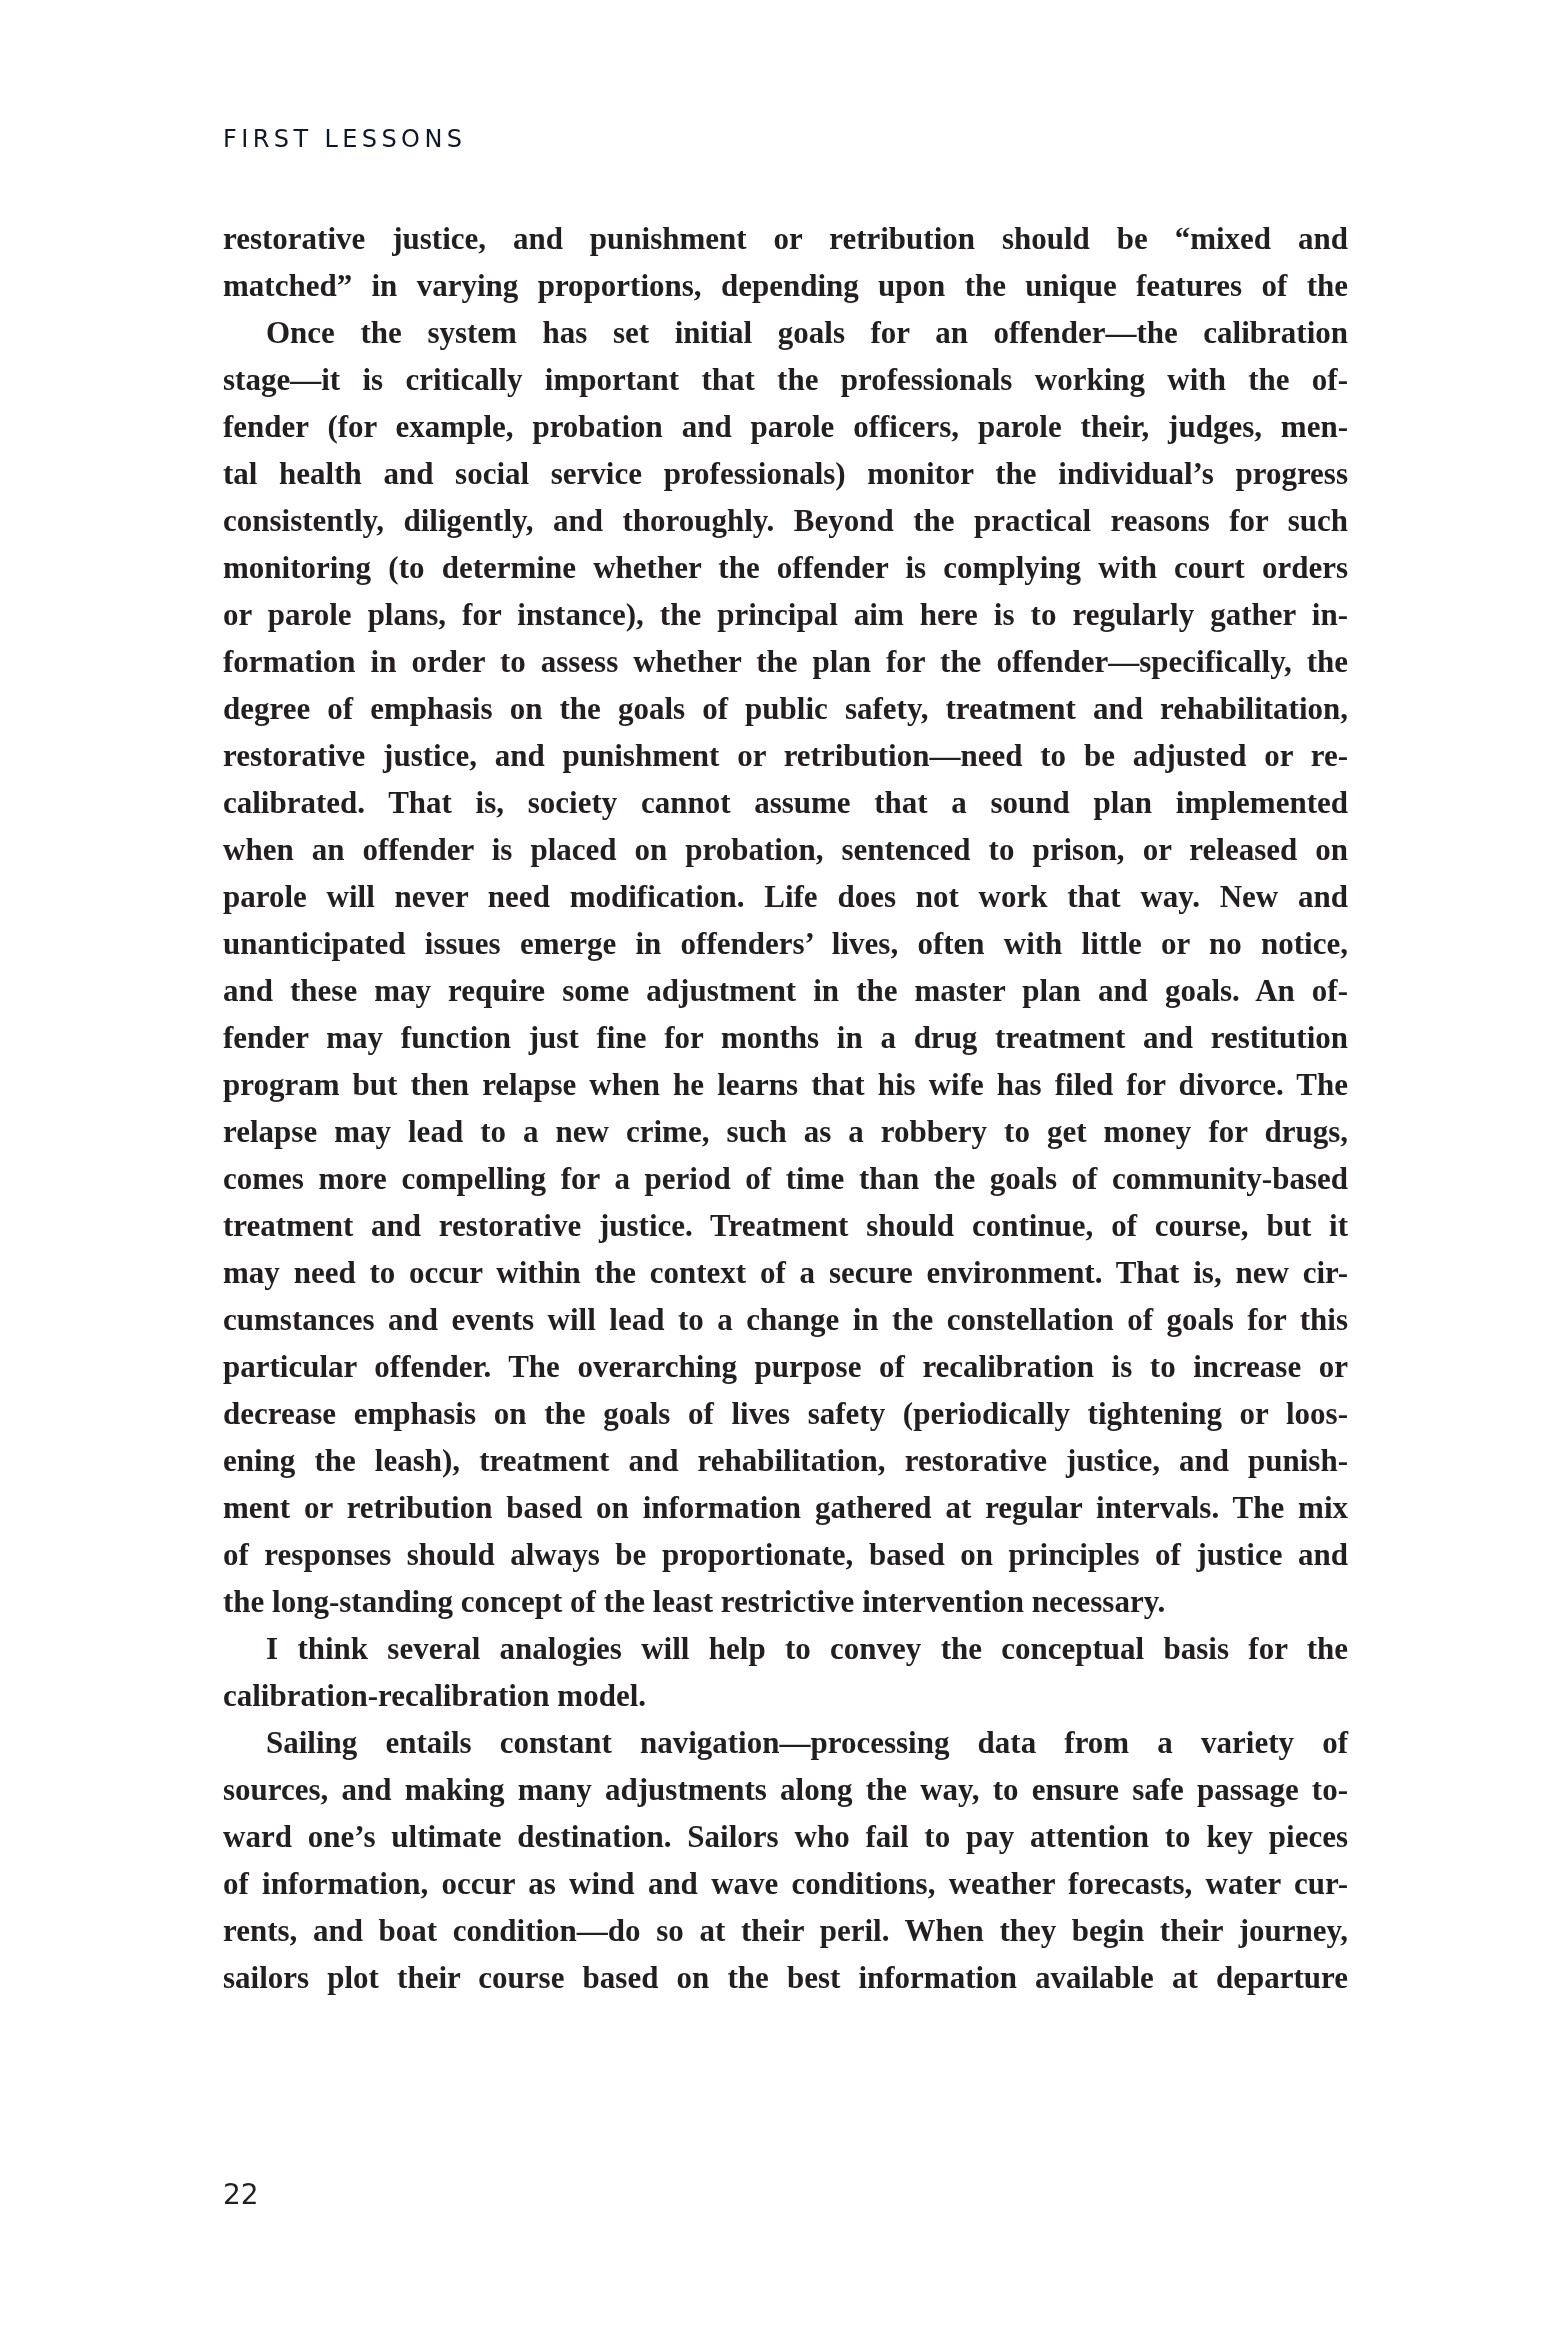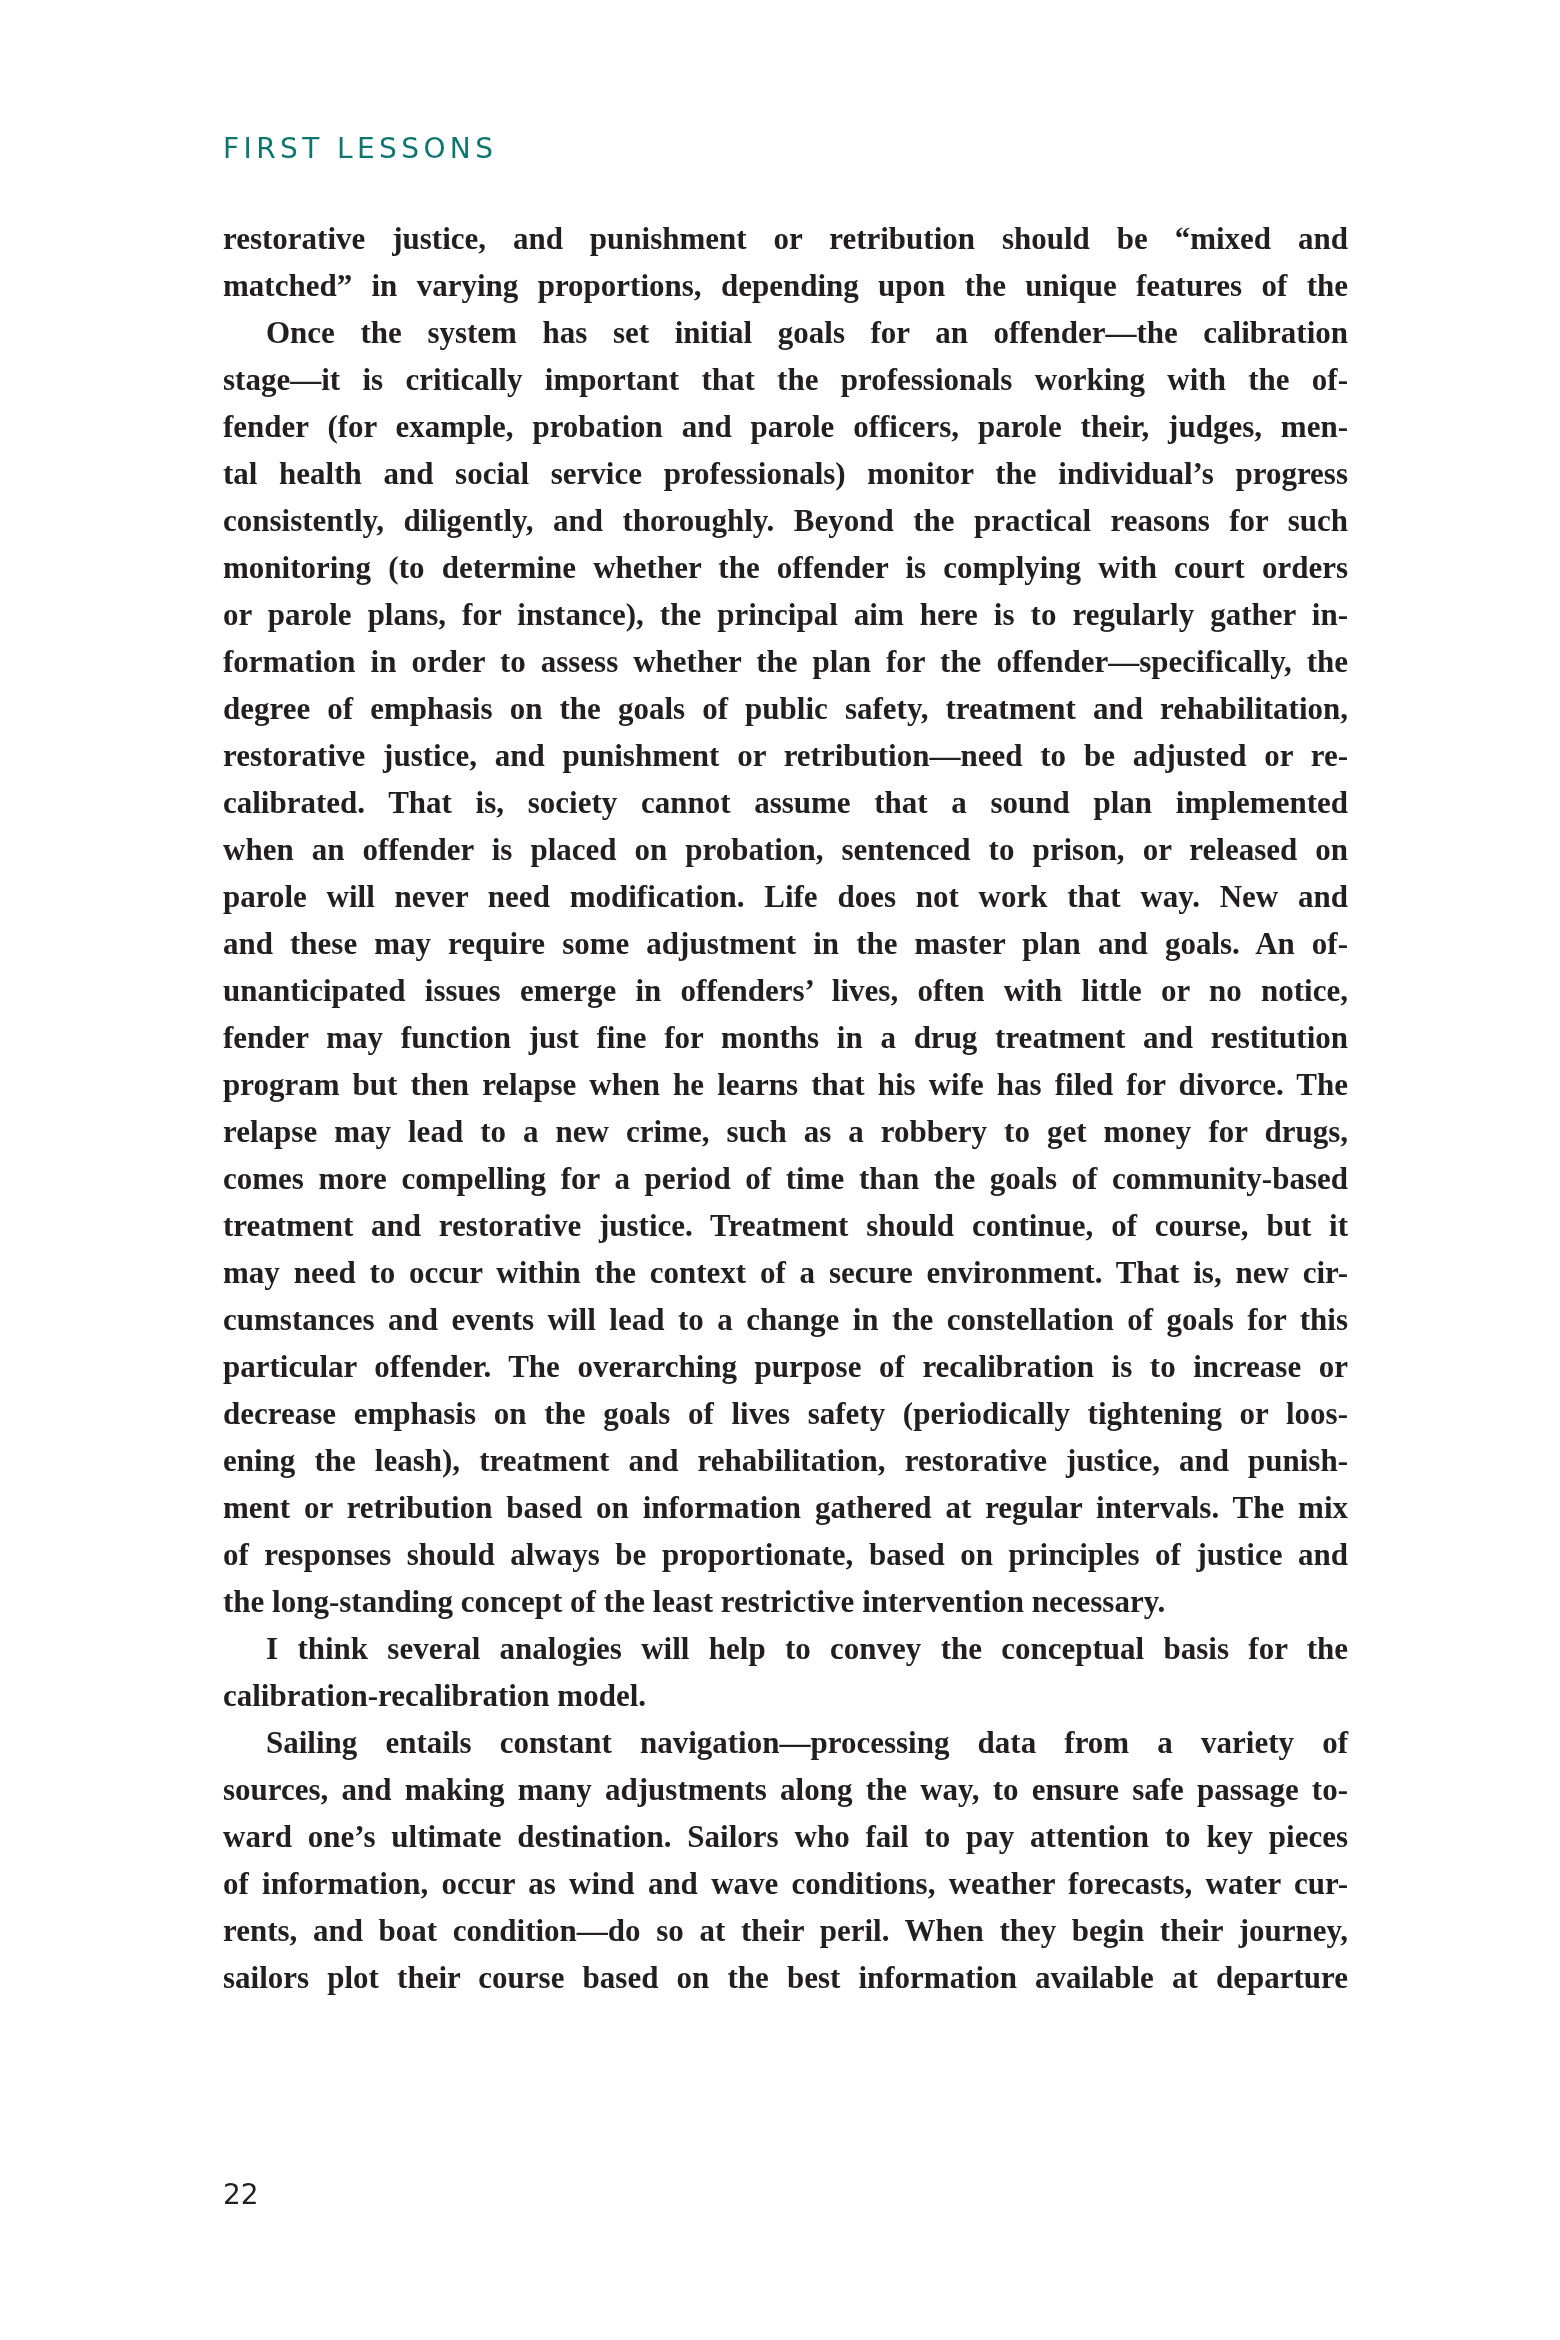--- a/index.html
+++ b/index.html
@@ -1,21 +1,21 @@
 <!DOCTYPE html>
 <html><head>
 <meta charset="utf-8">
 <style>
   html, body { margin: 0; padding: 0; background: #ffffff; }
   body { width: 1561px; height: 2341px; position: relative; overflow: hidden; }
   .page { position: absolute; left: 0; top: 0; width: 1561px; height: 2341px; background: #ffffff; }
   .running-head {
-    position: absolute; left: 223px; top: 135px;
+    position: absolute; left: 223px; top: 126px;
     font-family: "DejaVu Sans", "Liberation Sans", sans-serif;
-    font-size: 28px; letter-spacing: 4.4px; color: #0f766e;
+    font-size: 24px; letter-spacing: 4.4px; color: #0f172a;
     line-height: 27px; white-space: nowrap;
   }
   .body-text {
     position: absolute; left: 223px; top: 215px; width: 1125px;
     font-family: "Liberation Serif", "DejaVu Serif", serif;
     font-size: 31px; color: #231f20; font-weight: bold;
   }
   .line {
     display: block; height: 47px; line-height: 47px;
     white-space: nowrap; text-align: justify; text-align-last: justify;
@@ -49,22 +49,22 @@
       <span class="line">tal health and social service professionals) monitor the individual’s progress</span>
       <span class="line">consistently, diligently, and thoroughly. Beyond the practical reasons for such</span>
       <span class="line">monitoring (to determine whether the offender is complying with court orders</span>
       <span class="line">or parole plans, for instance), the principal aim here is to regularly gather in-</span>
       <span class="line">formation in order to assess whether the plan for the offender—specifically, the</span>
       <span class="line">degree of emphasis on the goals of public safety, treatment and rehabilitation,</span>
       <span class="line">restorative justice, and punishment or retribution—need to be adjusted or re-</span>
       <span class="line">calibrated. That is, society cannot assume that a sound plan implemented</span>
       <span class="line">when an offender is placed on probation, sentenced to prison, or released on</span>
       <span class="line">parole will never need modification. Life does not work that way. New and</span>
+      <span class="line">unanticipated issues emerge in offenders’ lives, often with little or no notice,</span>
       <span class="line">and these may require some adjustment in the master plan and goals. An of-</span>
-      <span class="line">unanticipated issues emerge in offenders’ lives, often with little or no notice,</span>
       <span class="line">fender may function just fine for months in a drug treatment and restitution</span>
       <span class="line">program but then relapse when he learns that his wife has filed for divorce. The</span>
       <span class="line">relapse may lead to a new crime, such as a robbery to get money for drugs,</span>
       <span class="line">comes more compelling for a period of time than the goals of community-based</span>
       <span class="line">treatment and restorative justice. Treatment should continue, of course, but it</span>
       <span class="line">may need to occur within the context of a secure environment. That is, new cir-</span>
       <span class="line">cumstances and events will lead to a change in the constellation of goals for this</span>
       <span class="line">particular offender. The overarching purpose of recalibration is to increase or</span>
       <span class="line">decrease emphasis on the goals of lives safety (periodically tightening or loos-</span>
       <span class="line">ening the leash), treatment and rehabilitation, restorative justice, and punish-</span>

